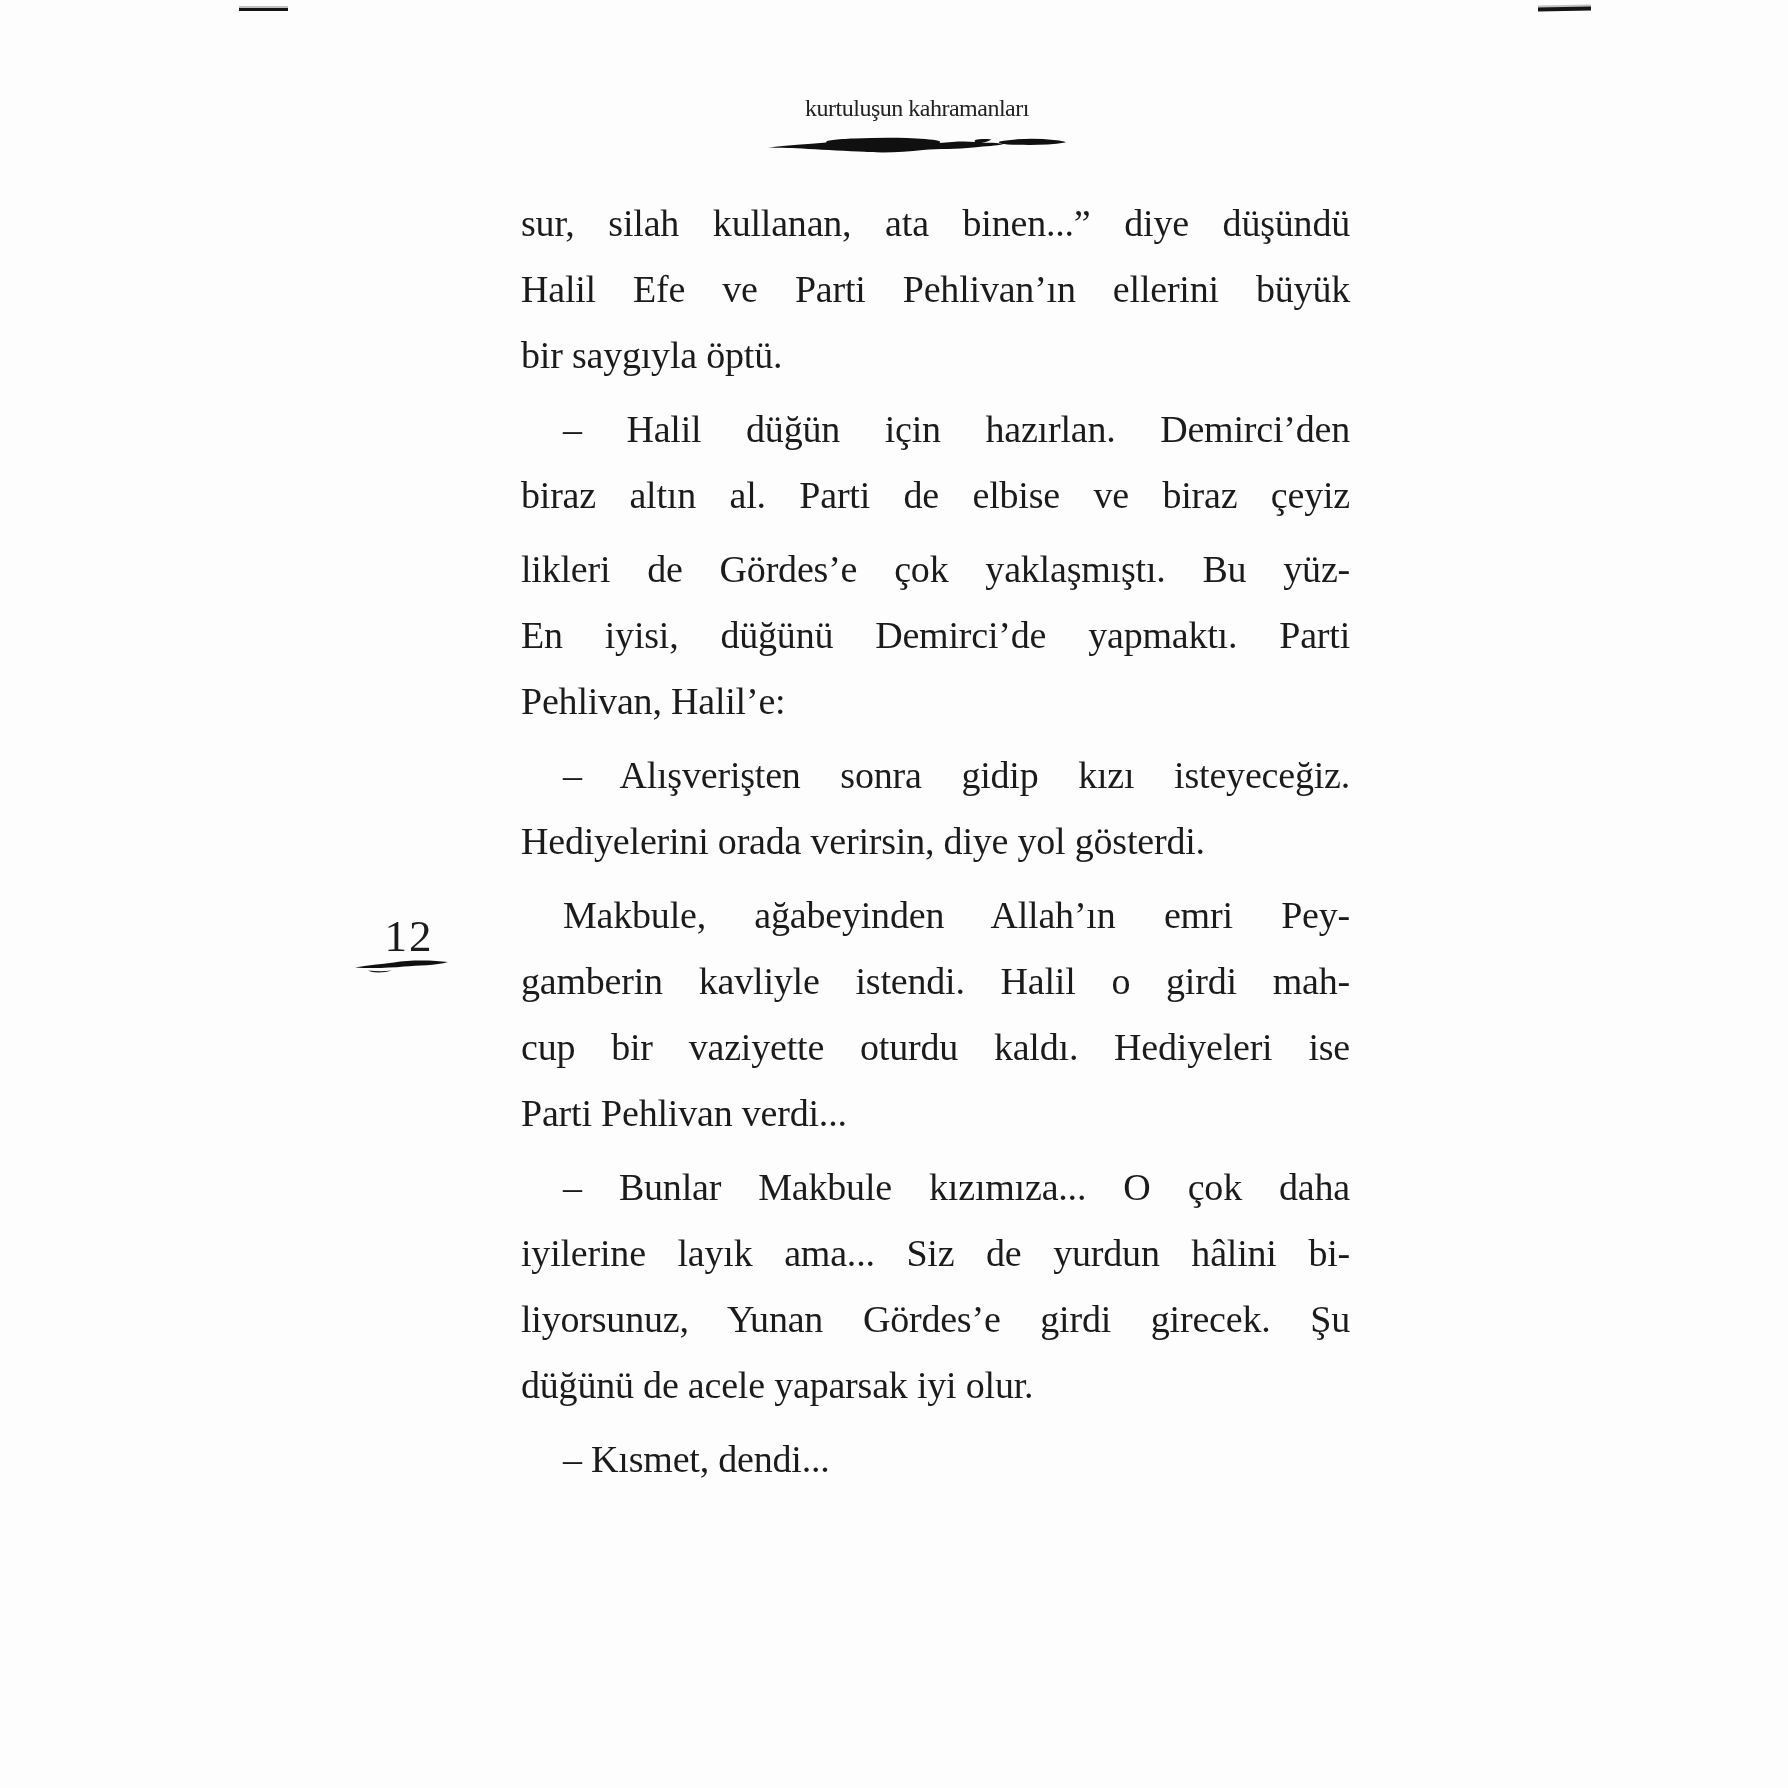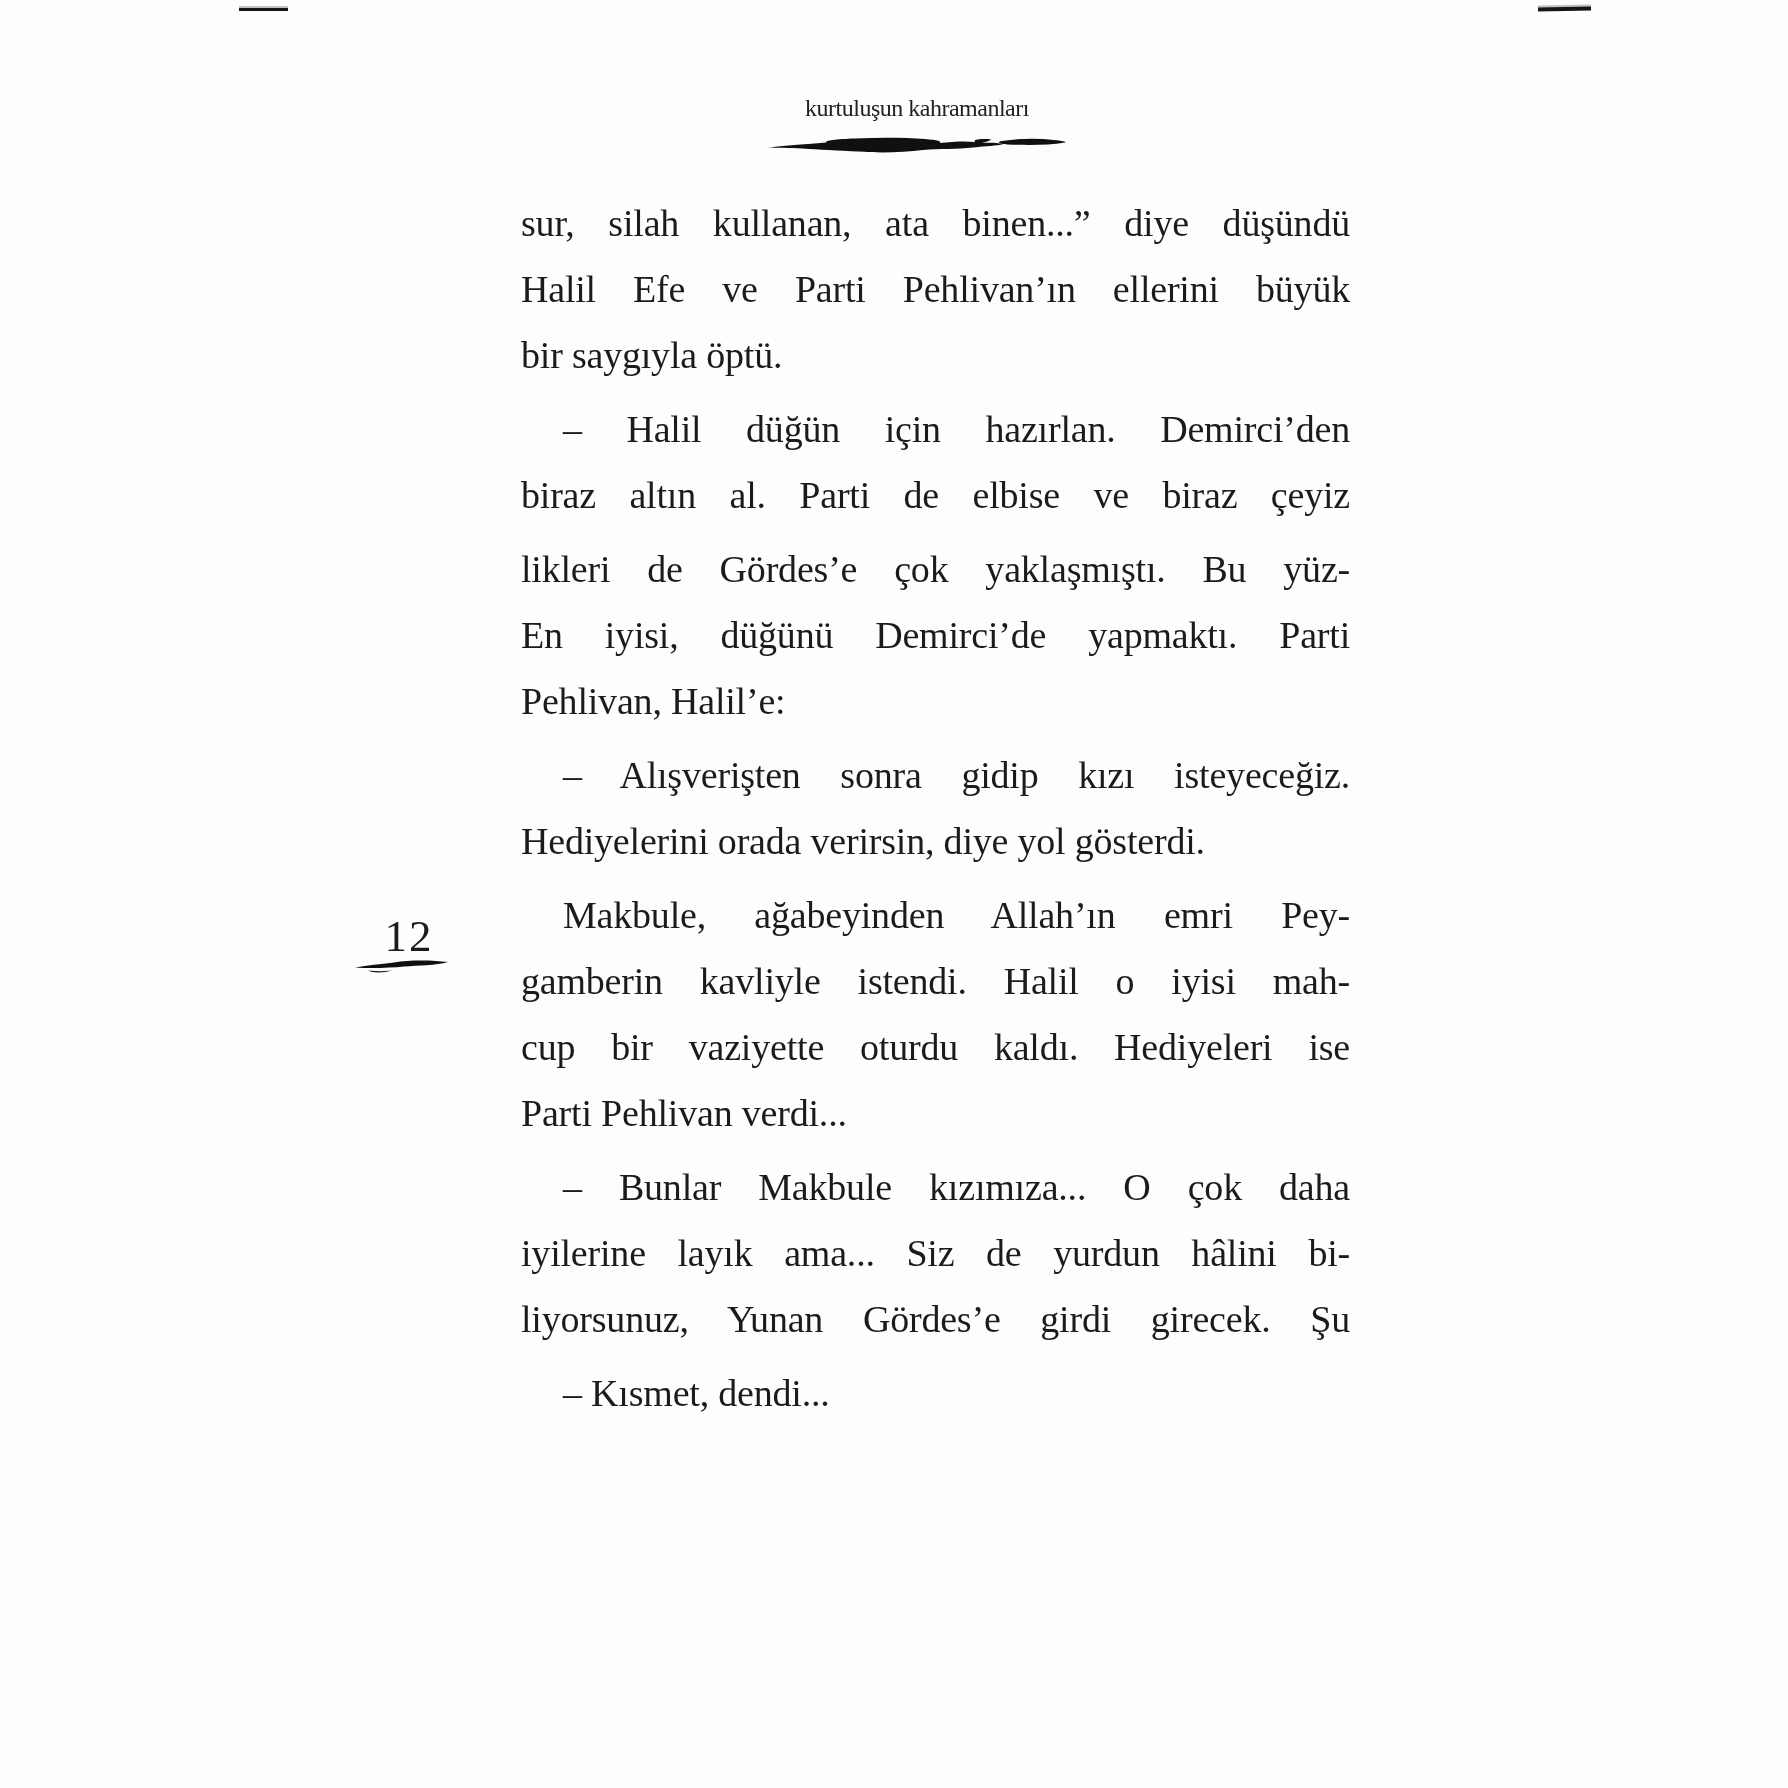--- a/index.html
+++ b/index.html
@@ -109,25 +109,26 @@
       <div class="line just">likleri de Gördes’e çok yaklaşmıştı. Bu yüz-</div>
       <div class="line just">En iyisi, düğünü Demirci’de yapmaktı. Parti</div>
       <div class="line">Pehlivan, Halil’e:</div>
     </div>
     <div class="para">
       <div class="line just ind">– Alışverişten sonra gidip kızı isteyeceğiz.</div>
       <div class="line">Hediyelerini orada verirsin, diye yol gösterdi.</div>
     </div>
     <div class="para">
       <div class="line just ind">Makbule, ağabeyinden Allah’ın emri Pey-</div>
-      <div class="line just">gamberin kavliyle istendi. Halil o iyisi mah-</div>
+      <div class="line just">gamberin kavliyle istendi. Halil o girdi mah-</div>
       <div class="line just">cup bir vaziyette oturdu kaldı. Hediyeleri ise</div>
       <div class="line">Parti Pehlivan verdi...</div>
     </div>
     <div class="para">
       <div class="line just ind">– Bunlar Makbule kızımıza... O çok daha</div>
       <div class="line just">iyilerine layık ama... Siz de yurdun hâlini bi-</div>
       <div class="line just">liyorsunuz, Yunan Gördes’e girdi girecek. Şu</div>
+      <div class="line">düğünü de acele yaparsak iyi olur.</div>
     </div>
     <div class="para">
       <div class="line ind">– Kısmet, dendi...</div>
     </div>
   </div>
 
 </body></html>

